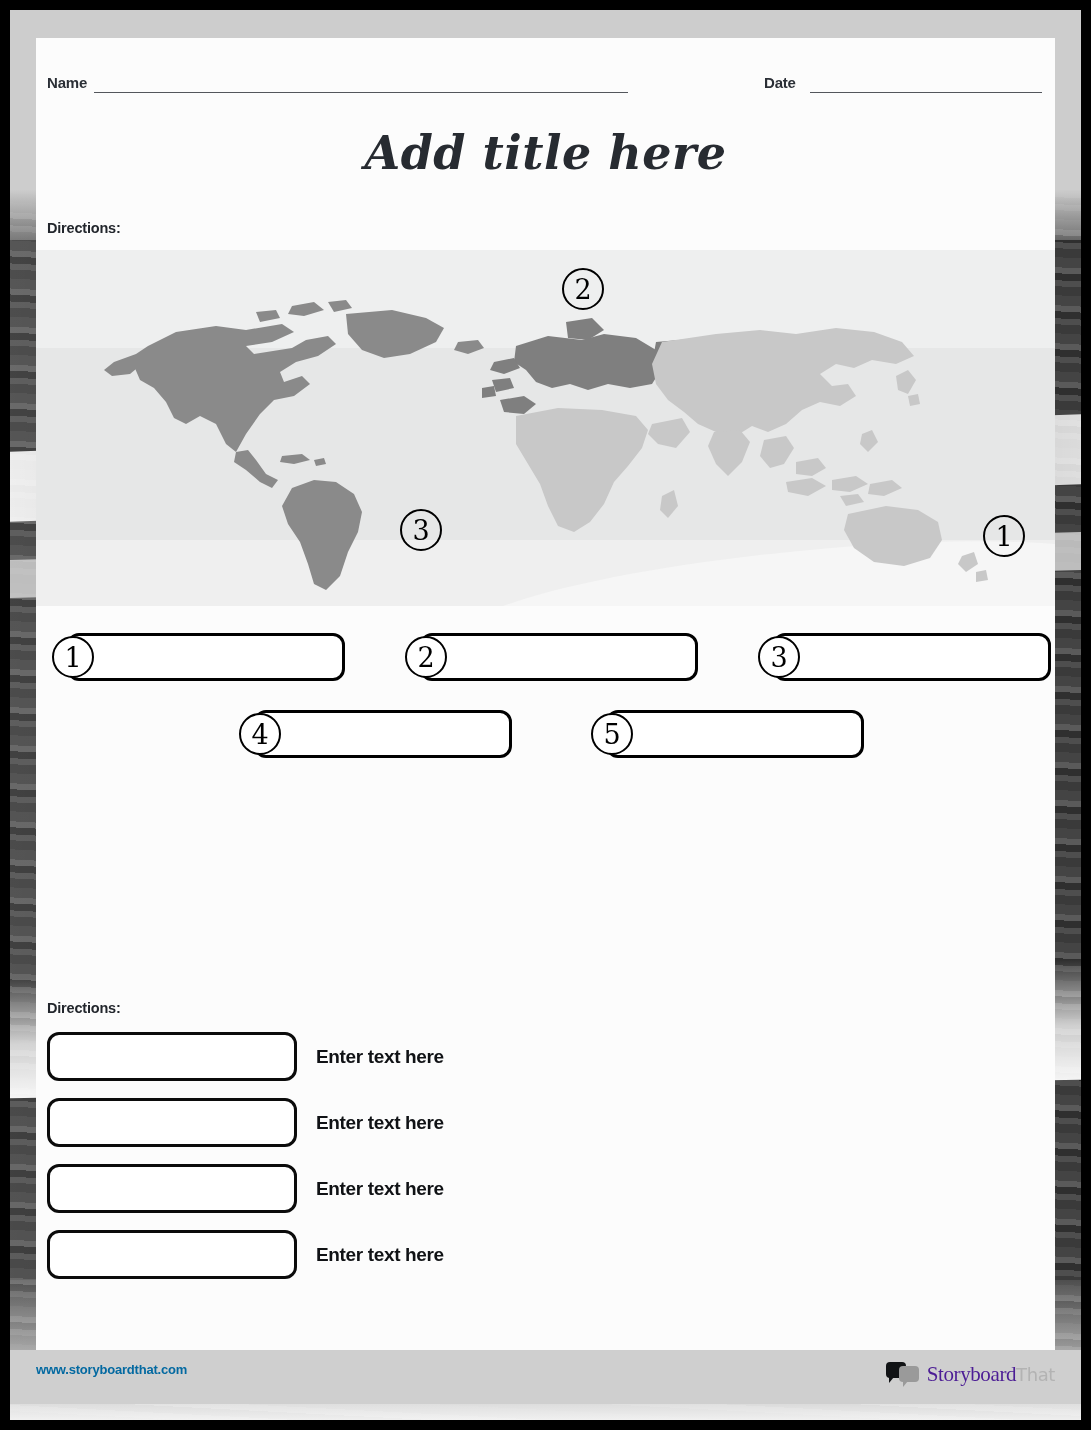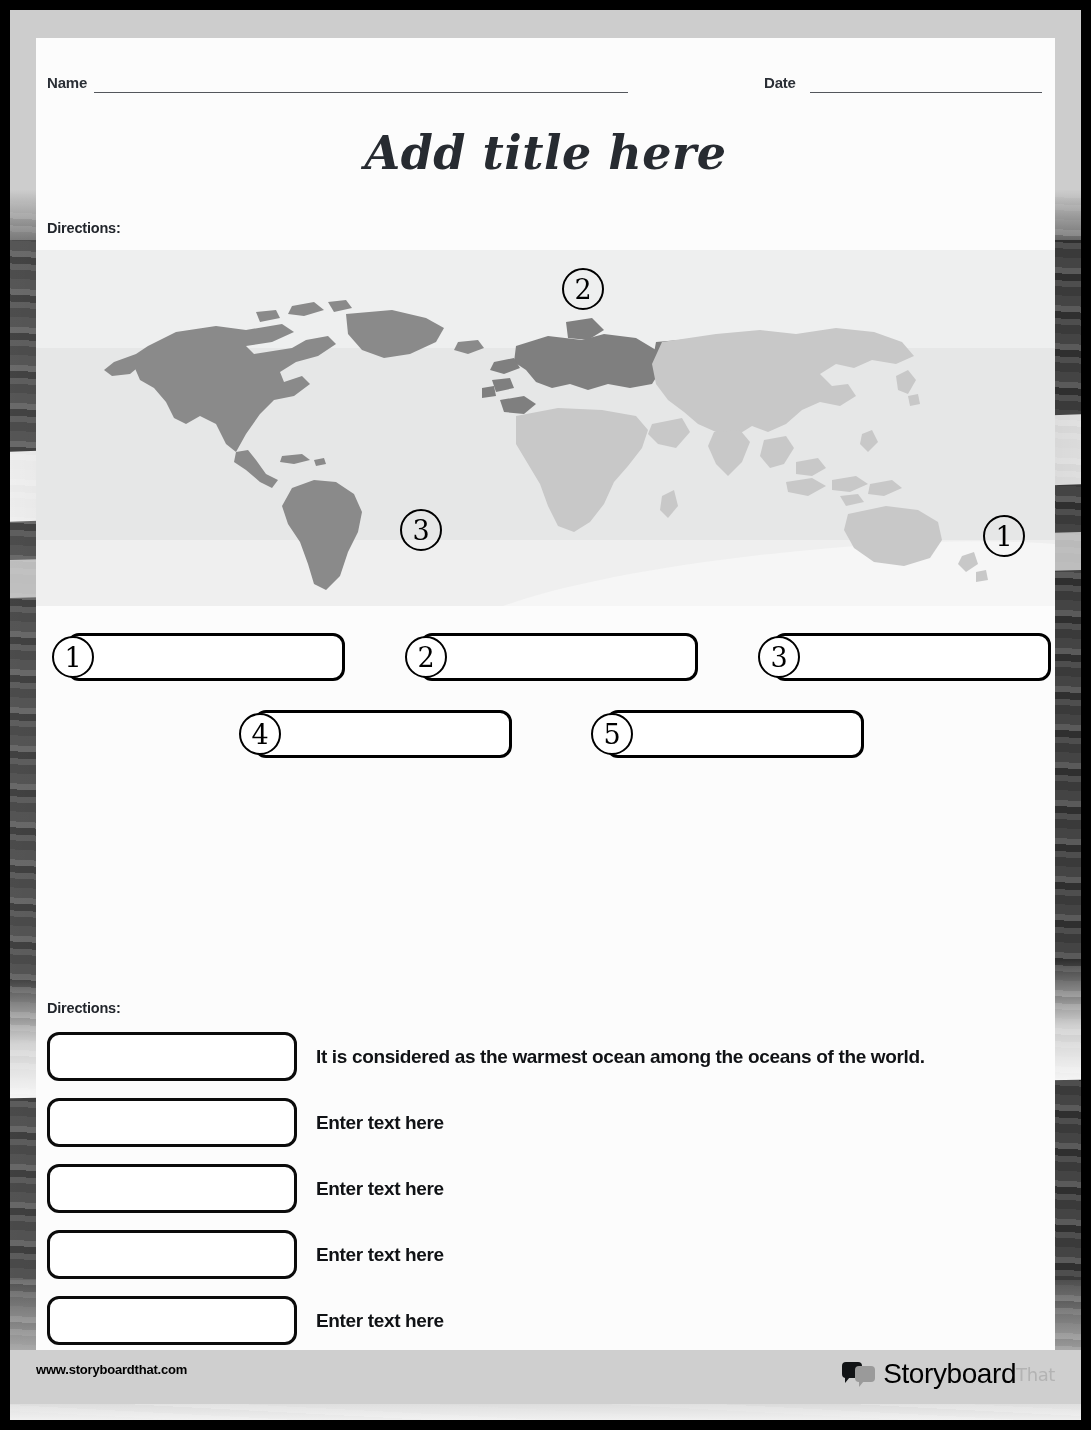--- a/index.html
+++ b/index.html
@@ -282,21 +282,21 @@
     width: 1071px;
     height: 54px;
     background: #cfcfcf;
     box-sizing: border-box;
   }
   #footer-url {
     position: absolute;
     left: 26px; top: 12px;
     font-size: 13px;
     font-weight: bold;
-    color: #000000;
+    color: #0369a1;
     letter-spacing: -0.2px;
     text-align: right;
   }
   #footer-logo {
     position: absolute;
     right: 26px; top: 6px;
     display: flex;
     align-items: center;
     height: 36px;
   }
@@ -329,24 +329,24 @@
   }
   #logo-bubble-front:after {
     content: "";
     position: absolute;
     left: 4px; bottom: -5px;
     border-width: 6px 5px 0 0;
     border-style: solid;
     border-color: #9a9a9a transparent transparent transparent;
   }
   #logo-word-a {
-    font-size: 28px;
-    color: #000000;
+    font-size: 21px;
+    color: #4c1d95;
     letter-spacing: -0.4px;
-    font-family: Liberation Sans, sans-serif;
+    font-family: Liberation Serif, serif;
   }
   #logo-word-b {
     font-size: 18px;
     color: #b3b3b3;
     letter-spacing: -0.4px;
     font-family: "DejaVu Sans", sans-serif;
   }
 </style>
 </head>
 <body>
@@ -465,24 +465,20 @@
 
   <div class="answer-box" id="ans-box-4"></div>
   <div class="answer-badge" id="ans-badge-4">4</div>
 
   <div class="answer-box" id="ans-box-5"></div>
   <div class="answer-badge" id="ans-badge-5">5</div>
 
   <div id="directions-bottom">Directions:</div>
 
   <div id="clue-list">
-    <div class="clue-row">
-      <div class="clue-input"></div>
-      <div class="clue-text">It is considered as the warmest ocean among the oceans of the world.</div>
-    </div>
     <div class="clue-row">
       <div class="clue-input"></div>
       <div class="clue-text">Enter text here</div>
     </div>
     <div class="clue-row">
       <div class="clue-input"></div>
       <div class="clue-text">Enter text here</div>
     </div>
     <div class="clue-row">
       <div class="clue-input"></div>

